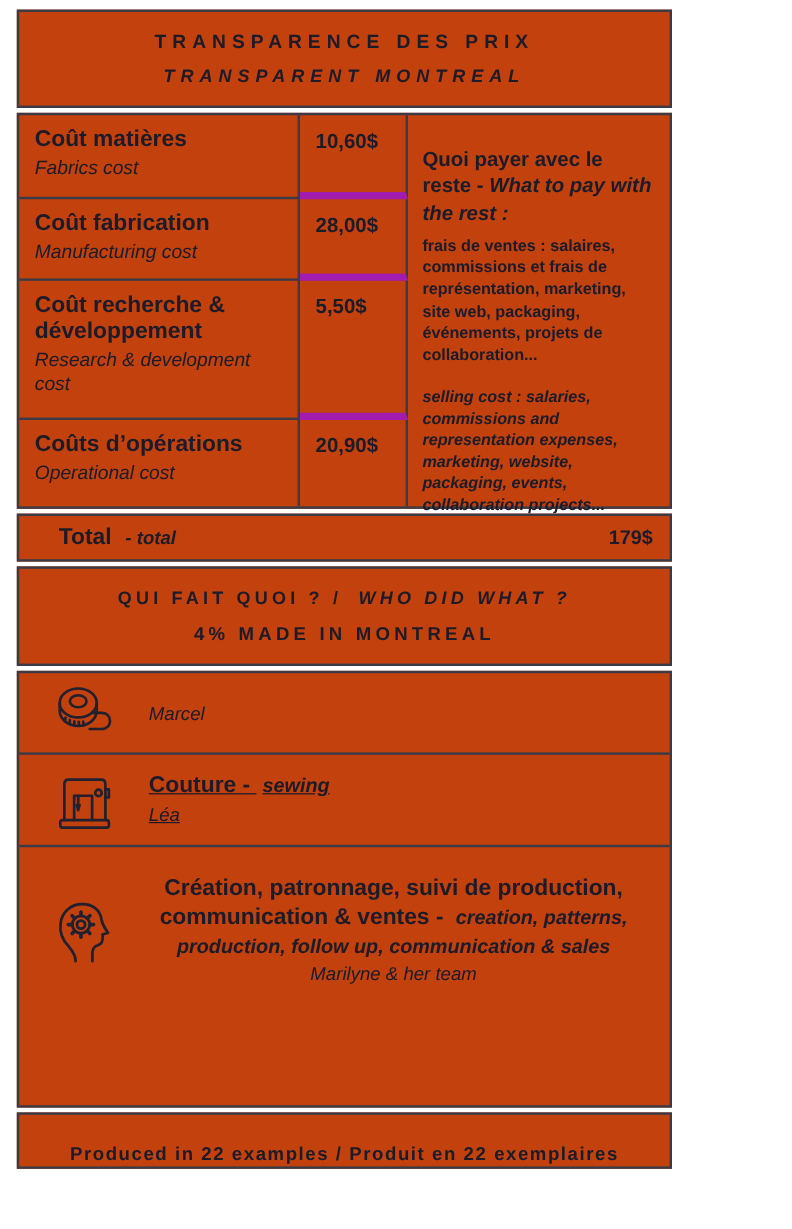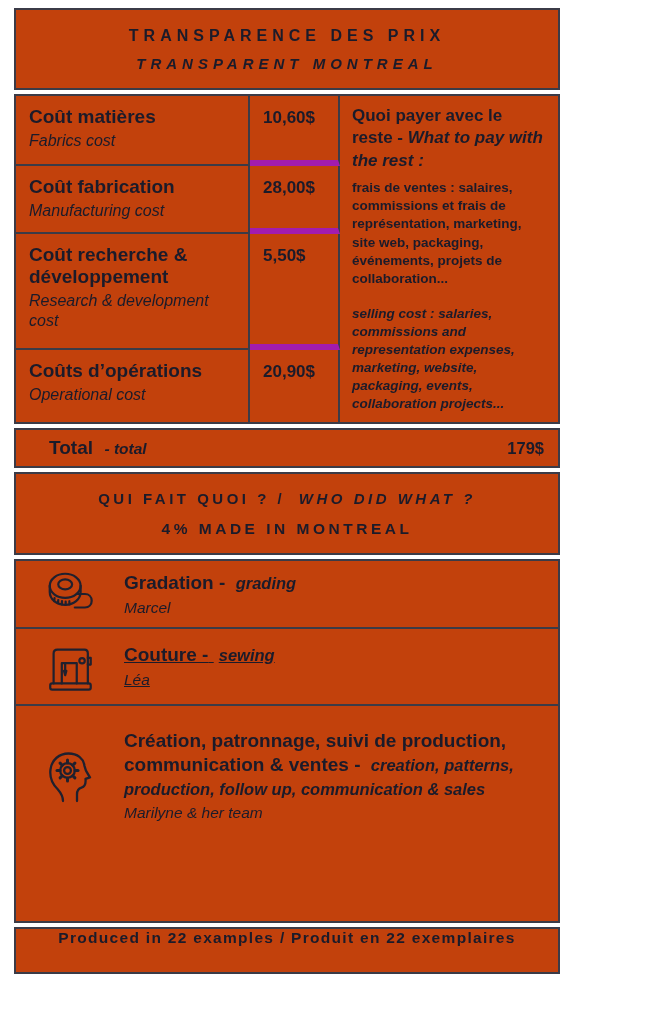--- a/index.html
+++ b/index.html
@@ -20,21 +20,21 @@
              grid-template-columns:234px 90px 1fr;
              grid-template-rows:70px 68px 116px 1fr;}
   .cell{box-sizing:border-box;}
   .c-label{border-right:2px solid #3b3b47;border-bottom:2px solid #3b3b47;
            padding:10px 8px 0 13px;}
   .c-price{border-right:2px solid #3b3b47;border-bottom:6px solid #a21caf;
            padding:12px 4px 0 13px;font-weight:bold;font-size:17px;}
   .row4{border-bottom:none;}
   .lbl-fr{font-size:19px;font-weight:bold;line-height:1.17;}
   .lbl-en{font-size:16px;font-style:italic;font-weight:500;line-height:1.22;margin-top:3px;}
-  .c-rest{grid-column:3;grid-row:1/5;padding:9px 11px 0 12px;}
+  .c-rest{grid-column:3;grid-row:1/5;padding:9px 11px 0 12px;margin-top:17px;}
   .rest-head{font-size:17px;font-weight:bold;line-height:1.32;}
   .rest-head .en{font-style:italic;}
   .rest-body-fr{font-size:13.5px;font-weight:600;line-height:1.34;margin-top:7px;}
   .rest-body-en{font-size:13.5px;font-weight:600;font-style:italic;line-height:1.34;margin-top:17px;}
 
   
   .sec-total{height:40px;display:flex;align-items:center;
              justify-content:space-between;padding:0 14px;}
   .total-fr{font-size:19px;font-weight:bold;margin-left:19px;}
   .total-en{font-size:15.5px;font-weight:600;font-style:italic;margin-left:7px;}
@@ -45,31 +45,31 @@
            align-items:center;justify-content:center;gap:13px;}
   .who-l1{font-size:15px;font-weight:600;letter-spacing:3.5px;}
   .who-l1 .en{font-style:italic;margin-left:6px;}
   .who-l2{font-size:15.5px;font-weight:bold;letter-spacing:3.5px;}
 
   
   .sec-crafts{height:364px;display:flex;flex-direction:column;}
   .craft{display:flex;align-items:center;box-sizing:border-box;
          border-bottom:2px solid #3b3b47;padding-left:26px;flex:0 0 auto;}
   .craft:last-child{border-bottom:none;}
-  .cr1{height:68px;} .cr2{height:75px;} .cr3{height:77px;text-decoration:underline;} .cr4{height:140px;}
+  .cr1{height:68px;} .cr2{height:75px;} .cr3{height:77px;text-decoration:underline;} .cr4{height:140px;text-align:center;}
   .craft-icon{width:56px;flex:0 0 56px;display:flex;align-items:center;justify-content:center;}
   .craft-text{margin-left:26px;max-width:408px;}
   .craft-title{font-size:19px;font-weight:bold;line-height:1.25;}
   .craft-title .en{font-size:16.5px;font-weight:600;font-style:italic;margin-left:5px;}
   .craft-person{font-size:15.5px;font-weight:500;font-style:italic;margin-top:3px;line-height:1.25;}
   svg{display:block;}
   .ic{stroke:#20202e;fill:none;stroke-width:2.3;stroke-linecap:round;stroke-linejoin:round;}
 
   
-  .sec-footer{height:47px;display:flex;align-items:flex-start;justify-content:center;}
+  .sec-footer{height:47px;display:flex;align-items:flex-end;justify-content:center;}
   .footer-text{font-size:15.5px;font-weight:bold;letter-spacing:1.3px;}
 </style>
 </head>
 <body>
 
 <div class="card">
 
   <div class="box sec-header">
     <div class="hdr-fr">TRANSPARENCE DES PRIX</div>
     <div class="hdr-en">TRANSPARENT MONTREAL</div>
@@ -133,24 +133,20 @@
       <div class="craft-icon">
         <svg width="54" height="54" viewBox="0 0 56 56" class="ic">
           <ellipse cx="23" cy="19.5" rx="16" ry="12.5"></ellipse>
           <ellipse cx="23" cy="18" rx="7.2" ry="5.2"></ellipse>
           <path d="M7,19.5 v6.5 c0,7.5 7.2,13.3 16,13.3 c8.8,0 16,-5.8 16,-13.3 v-6.5"></path>
           <path d="M11.5,35.5 l0.5,-3.2 M15.5,37.6 l0.3,-3.3 M19.5,38.8 l0.2,-3.4 M23.5,39.2 l0,-3.4 M27.5,38.9 l-0.2,-3.4"></path>
           <path d="M35,28 H43.5 C47.6,28 50.5,31 50.5,35 C50.5,39 47.6,42 43.5,42 H33"></path>
         </svg>
       </div>
       <div class="craft-text">
-        <div class="craft-title">
-          <span>Gradation -</span>
-          <span class="en">grading</span>
-        </div>
         <div class="craft-person">Marcel</div>
       </div>
     </div>
 
 
     <div class="craft cr3">
       <div class="craft-icon">
         <svg width="54" height="54" viewBox="0 0 56 56" class="ic">
           <path d="M11,45 V14 Q11,10 15,10 H43 Q46.5,10 46.5,14 V45"></path>
           <path d="M19.5,45 V24 H35 V45"></path>

